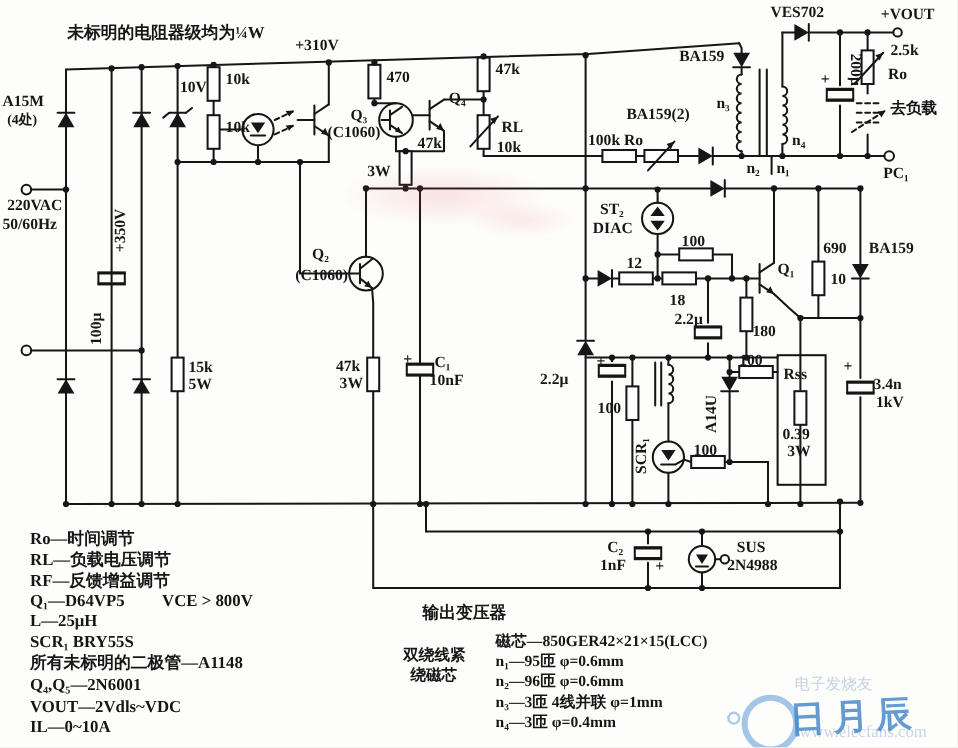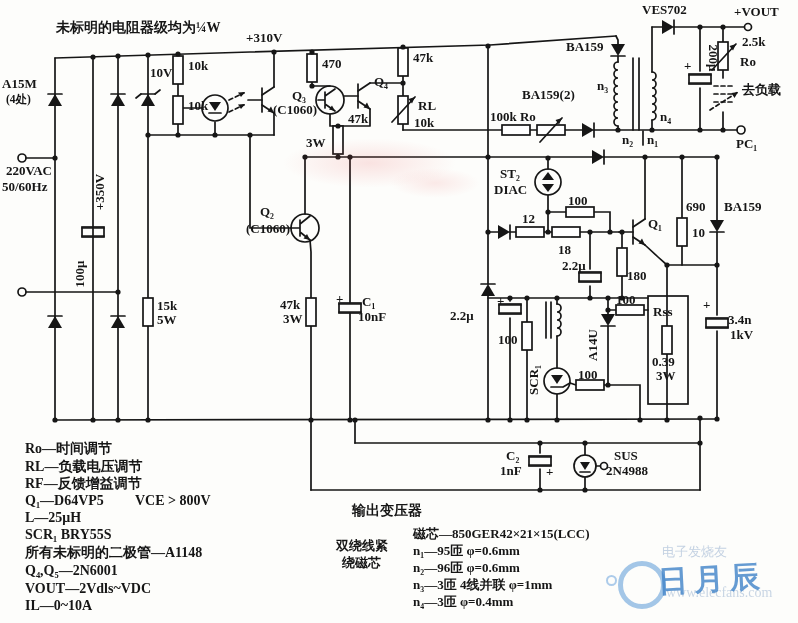--- a/index.html
+++ b/index.html
@@ -13,21 +13,21 @@
   svg .dash{stroke-dasharray:4 3;}
   text{font-family:"Liberation Serif",serif;font-weight:700;fill:#161616;}
   .t{font-size:13px;}
   .s{font-size:11.5px;}
   .leg{font-size:14px;}
   .big{font-size:14px;}
   .smudge{position:absolute;left:282px;top:138px;width:175px;height:50px;
     background:radial-gradient(ellipse at 50% 50%, rgba(232,96,96,.17), rgba(232,96,96,0) 70%);}
   .smudge2{position:absolute;left:390px;top:168px;width:90px;height:30px;
     background:radial-gradient(ellipse, rgba(232,96,96,.13), rgba(232,96,96,0) 70%);}
-  .wm{position:absolute;right:8px;bottom:18px;width:190px;height:60px;pointer-events:none;}
+  .wm{position:absolute;right:8px;bottom:0;width:190px;height:60px;pointer-events:none;}
   .wm .ring{position:absolute;left:18px;top:16px;width:38px;height:38px;border:5px solid rgba(74,143,212,.5);
     border-radius:50%;}
   .wm .ringdot{position:absolute;left:6px;top:30px;width:7px;height:7px;border:2px solid rgba(74,143,212,.45);border-radius:50%;}
   .wm .brand{position:absolute;left:58px;top:14px;font-size:30px;letter-spacing:6px;
     color:rgba(62,130,200,.8);font-weight:700;transform:rotate(-3deg);white-space:nowrap;}
   .wm .faint{position:absolute;left:62px;top:-2px;font-size:13px;color:rgba(90,130,180,.35);white-space:nowrap;}
   .wm .site{position:absolute;left:66px;top:40px;font-size:14px;color:rgba(90,130,180,.32);white-space:nowrap;}
 </style>
 </head>
 <body>

